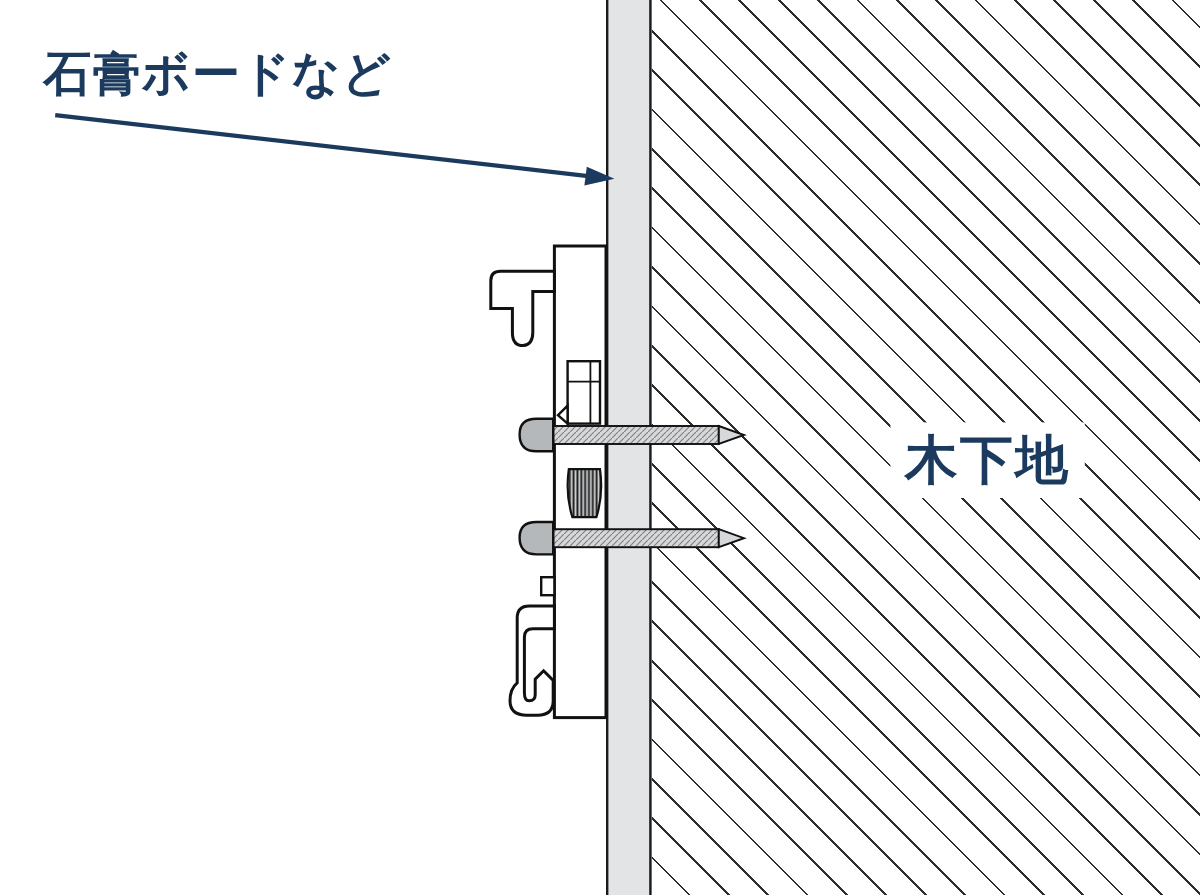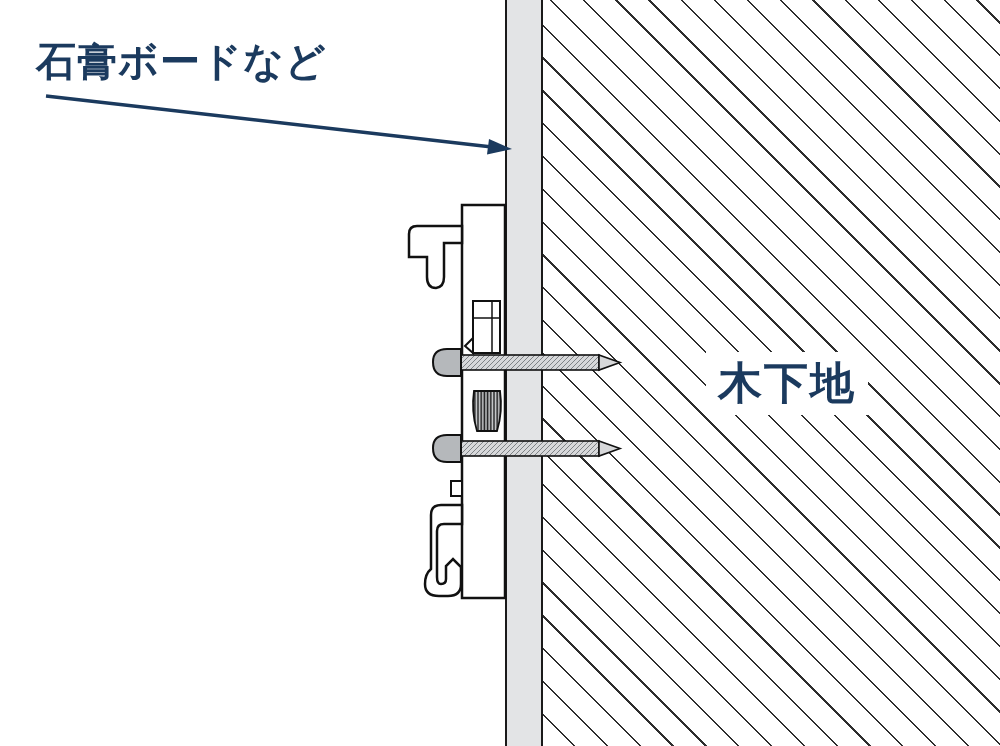--- a/index.html
+++ b/index.html
@@ -42,21 +42,21 @@
     font-weight: bold;
     color: #1b3a5e;
     white-space: nowrap;
   }
   .board-label {
     left: 36px; top: 34px;
     font-size: 40px;
     letter-spacing: 1px;
   }
   .wood-label {
-    left: 706px; top: 352px;
+    left: 742px; top: 352px;
     font-size: 44px;
     letter-spacing: 2px;
     background: #ffffff;
     padding: 2px 12px;
   }
 </style>
 </head>
 <body>
 
 <div class="canvas">

